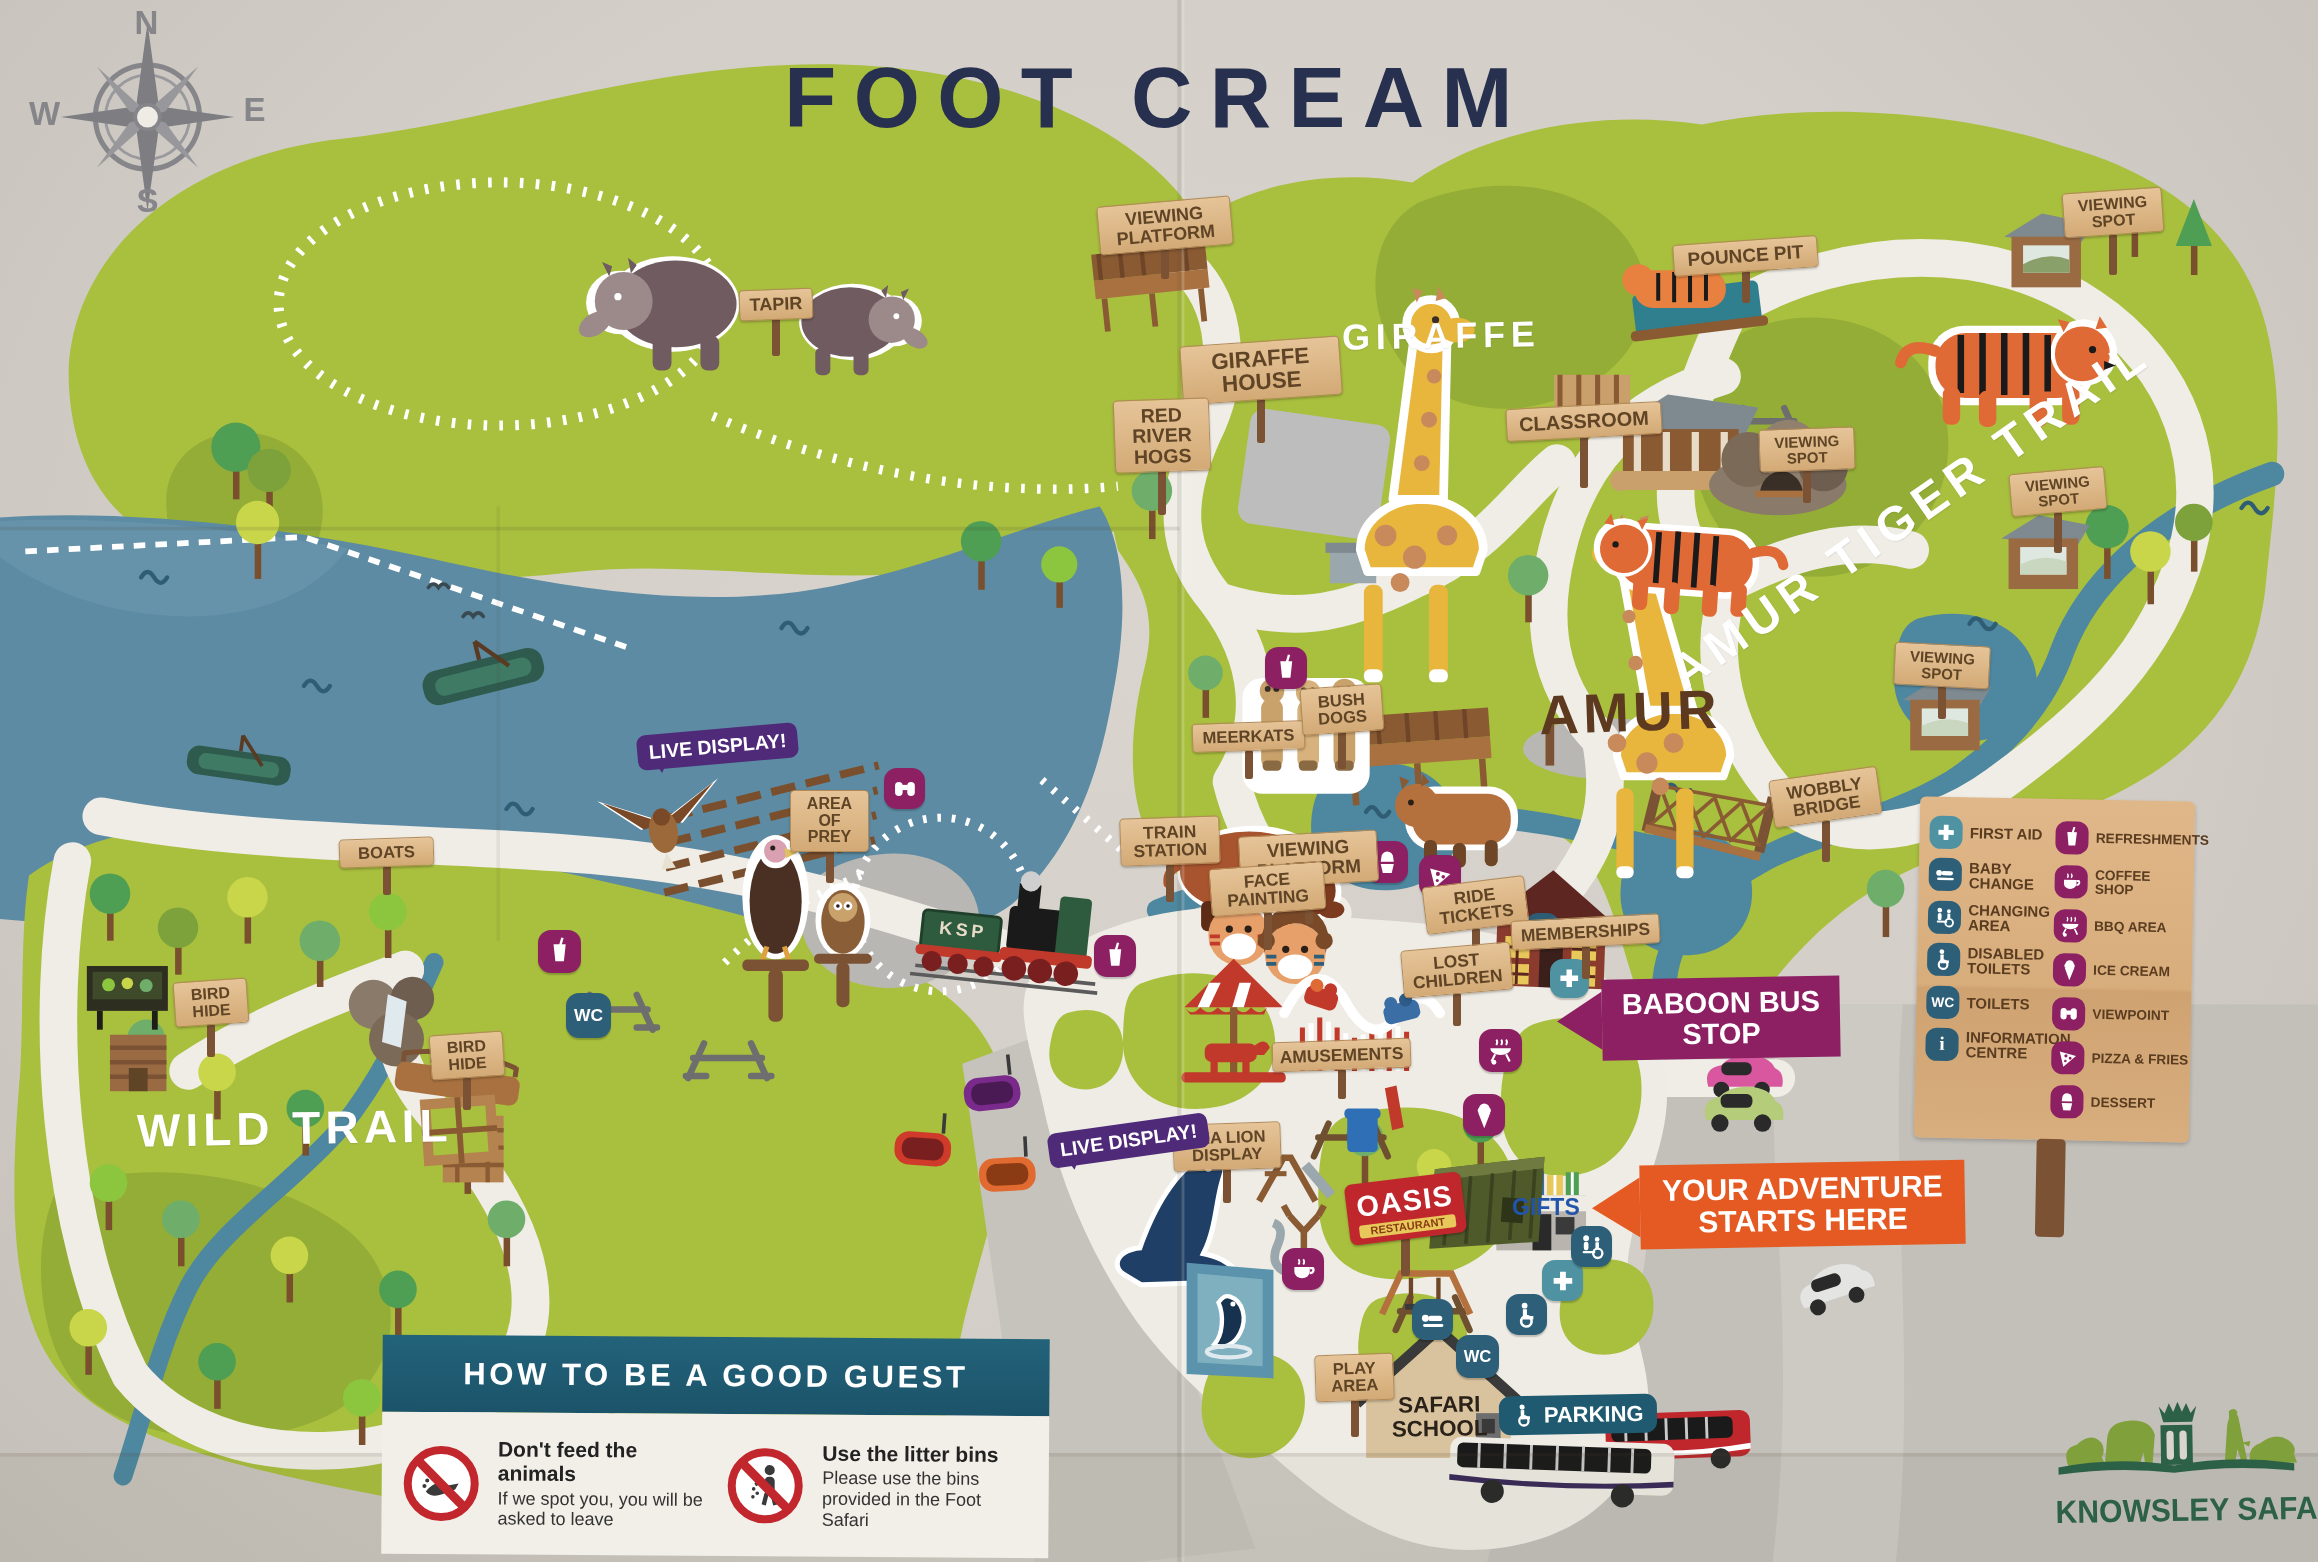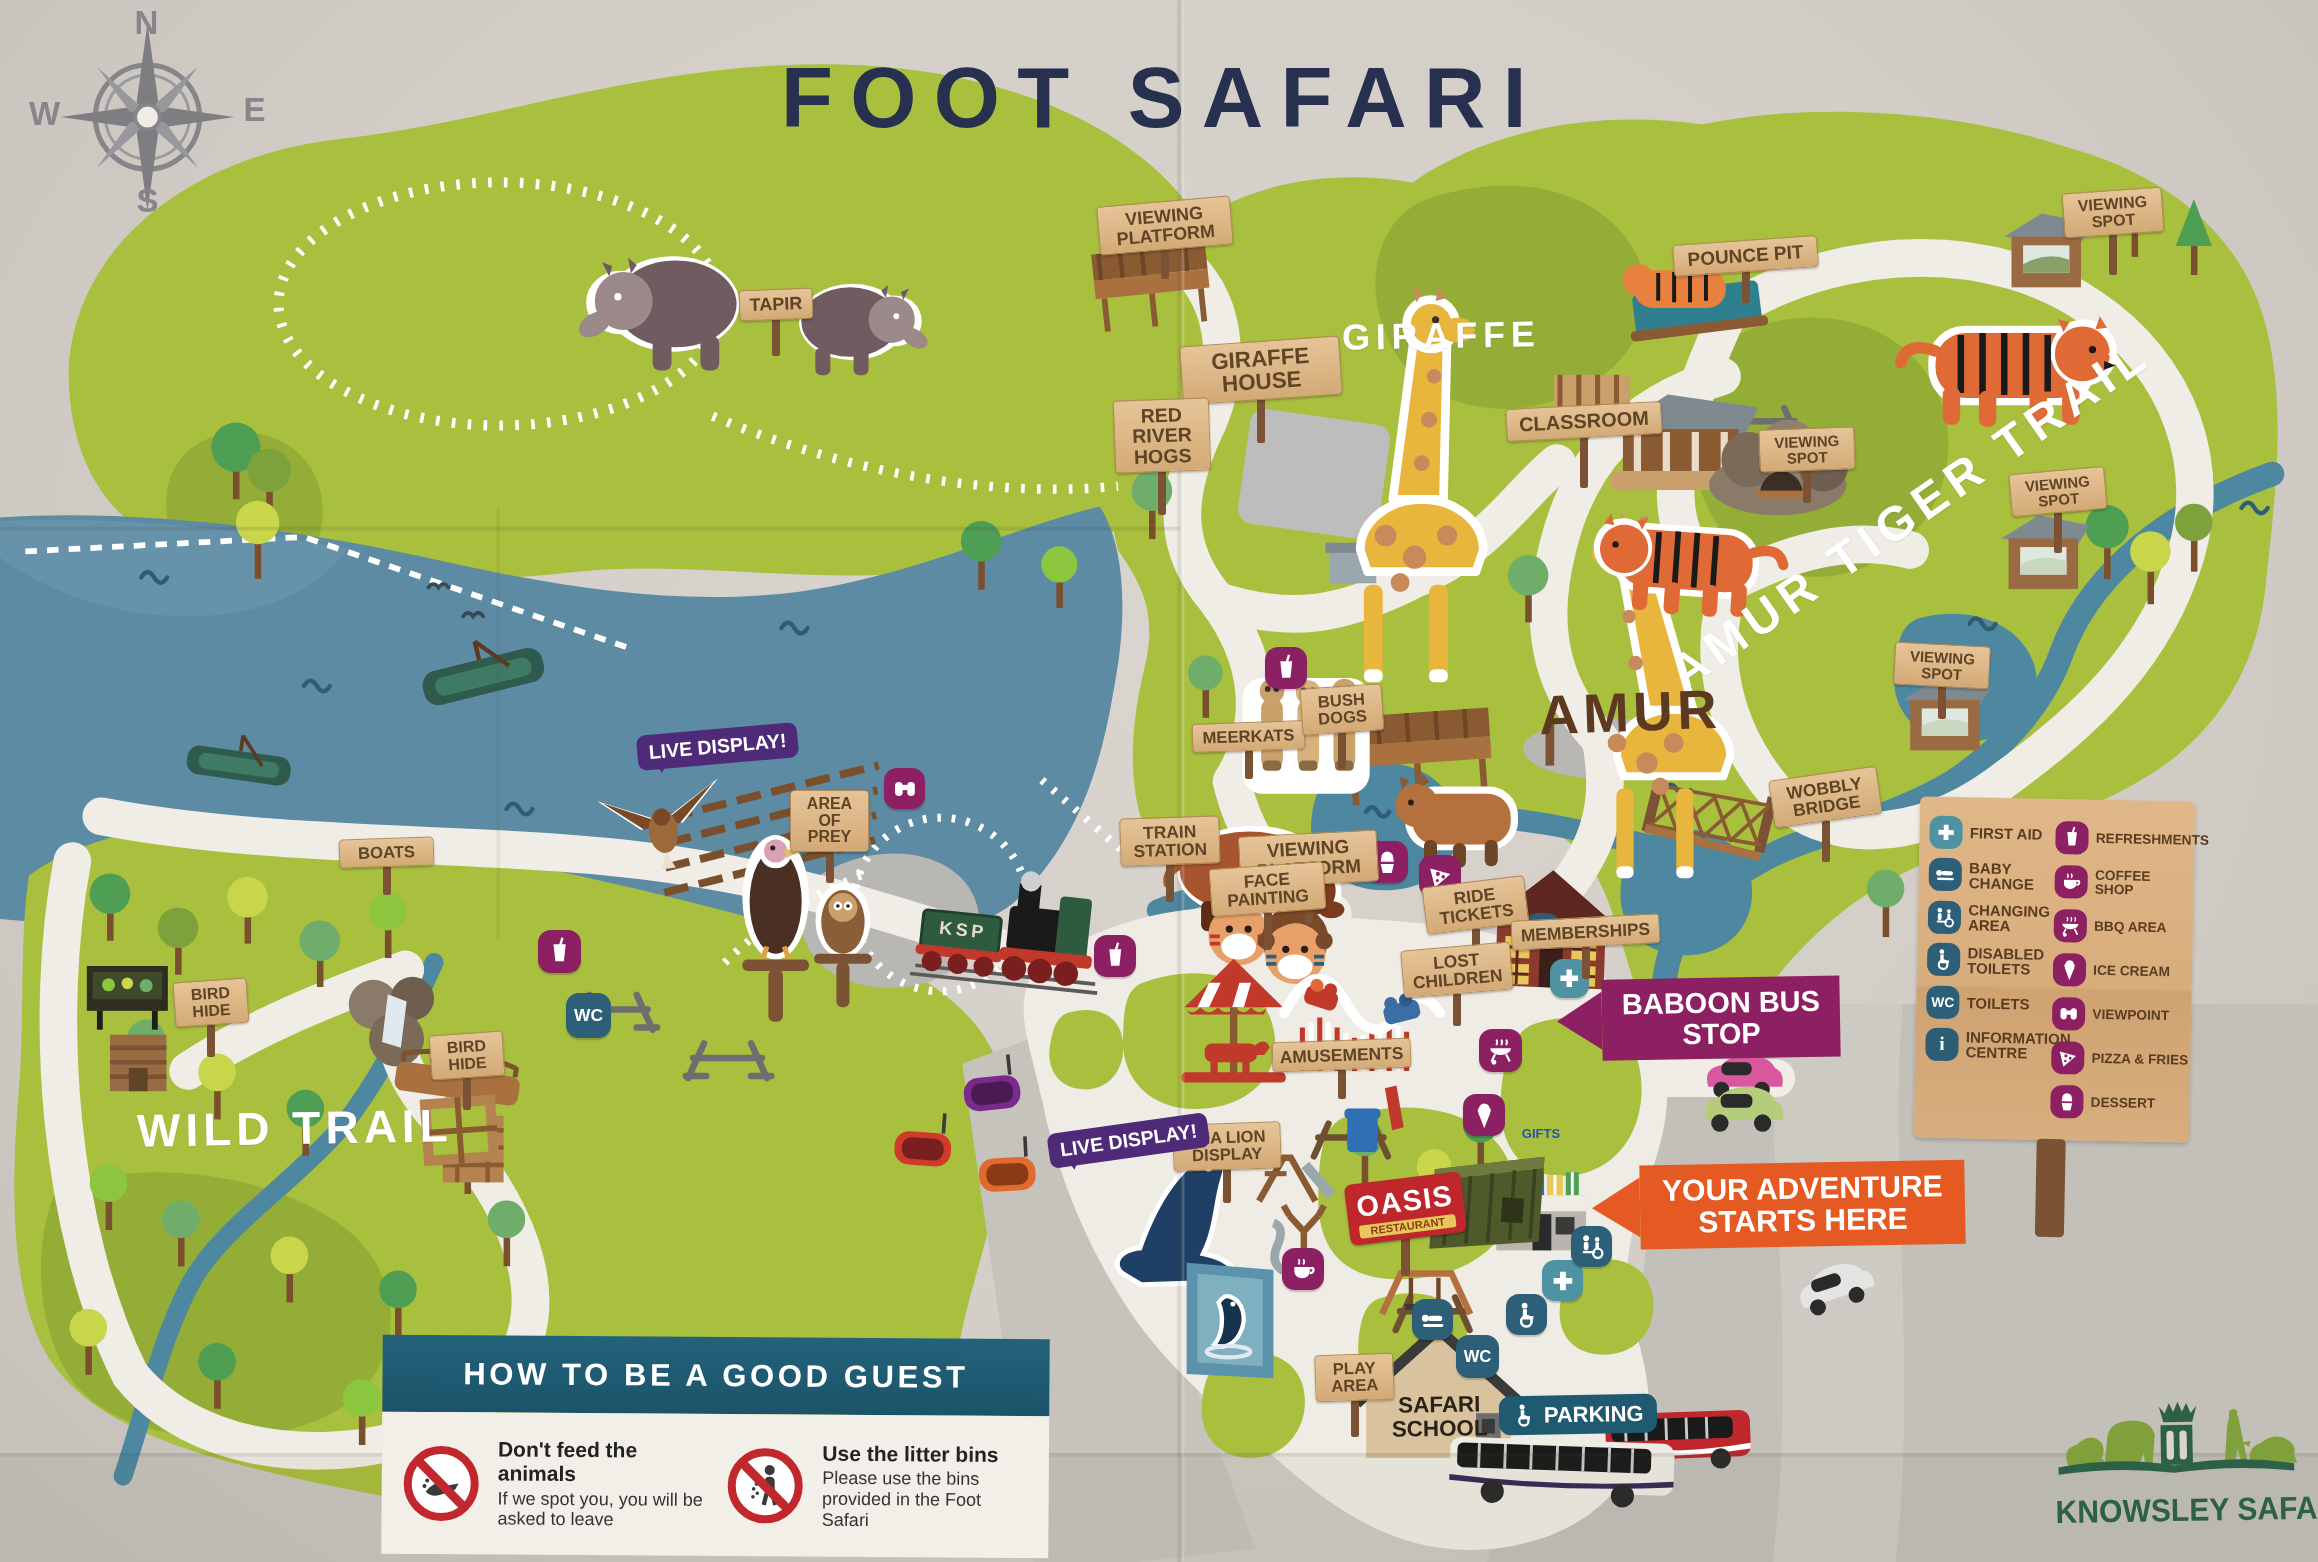--- a/index.html
+++ b/index.html
@@ -916,21 +916,21 @@
   <g>
     <rect x="1627" y="0" width="6" height="2160" fill="rgba(80,70,50,.12)"></rect>
     <rect x="1633" y="0" width="4" height="2160" fill="rgba(255,255,255,.18)"></rect>
     <rect x="0" y="728" width="1630" height="5" fill="rgba(80,70,50,.14)"></rect>
     <rect x="0" y="2008" width="3205" height="5" fill="rgba(80,70,50,.16)"></rect>
     <rect x="0" y="2013" width="3205" height="147" fill="rgba(70,60,40,.06)"></rect>
     <rect x="686" y="700" width="5" height="600" fill="rgba(80,70,50,.08)"></rect>
   </g>
 </svg>
 
-<div id="title">FOOT SAFARI</div>
+<div id="title">FOOT CREAM</div>
 
 <div id="compass">
   <svg width="239" height="217" viewBox="0 0 330 300">
     <circle cx="165" cy="148" r="72" fill="none" stroke="#85858a" stroke-width="7"></circle>
     <circle cx="165" cy="148" r="58" fill="none" stroke="#9a9a9e" stroke-width="4"></circle>
     <g fill="#7e7e82">
       <polygon points="165,18 180,128 165,148 150,128"></polygon>
       <polygon points="165,278 150,168 165,148 180,168"></polygon>
       <polygon points="45,148 150,133 165,148 150,163"></polygon>
       <polygon points="285,148 180,163 165,148 180,133"></polygon>
@@ -1026,21 +1026,21 @@
 <div class="sign" style="left:1272px;top:1040px;--ph:30px">
       <div class="board" style="width:124px;font-size:17.4px;transform:rotate(-2deg);white-space:nowrap">AMUSEMENTS</div>
     </div>
 <div class="sign" style="left:1173px;top:1123px;--ph:35px">
       <div class="board" style="width:93px;font-size:16.6px;transform:rotate(-2deg)">SEA LION DISPLAY</div>
     </div>
 <div class="sign" style="left:1315px;top:1354px;--ph:38px">
       <div class="board" style="width:64px;font-size:16.6px;transform:rotate(-2deg)">PLAY AREA</div>
     </div>
 
-<div class="btext" style="left:1512px;top:1126px;width:58px;font-size:13px;color:#2255aa;z-index:32">GIFTS</div>
+<div class="btext" style="left:1512px;top:1194px;width:58px;font-size:23px;color:#2255aa;z-index:32">GIFTS</div>
 <div class="btext" style="left:1378px;top:1393px;width:123px;font-size:22.4px;color:#2a2118;line-height:1.05;z-index:32;transform:rotate(-1deg)">SAFARI SCHOOL</div>
 
 <div class="ov" style="left:1347px;top:1178px;z-index:33;display:flex;flex-direction:column;align-items:center">
   <div style="background:#c0272d;border-radius:7.2px;padding:7.2px 10px 5.8px;transform:rotate(-7deg);box-shadow:0 1.4px 2.2px rgba(0,0,0,.3);text-align:center">
     <div style="color:#fff;font-weight:900;font-size:29px;letter-spacing:1.4px">OASIS</div>
     <div style="background:#e8c85a;color:#8a3b14;font-weight:800;font-size:11px;border-radius:2.9px;padding:0.7px 4.3px;margin-top:1.4px">RESTAURANT</div>
   </div>
   <div style="width:8.7px;height:40px;background:#7b5233;border-radius:2.2px;margin-top:-2.9px"></div>
 </div>
 

